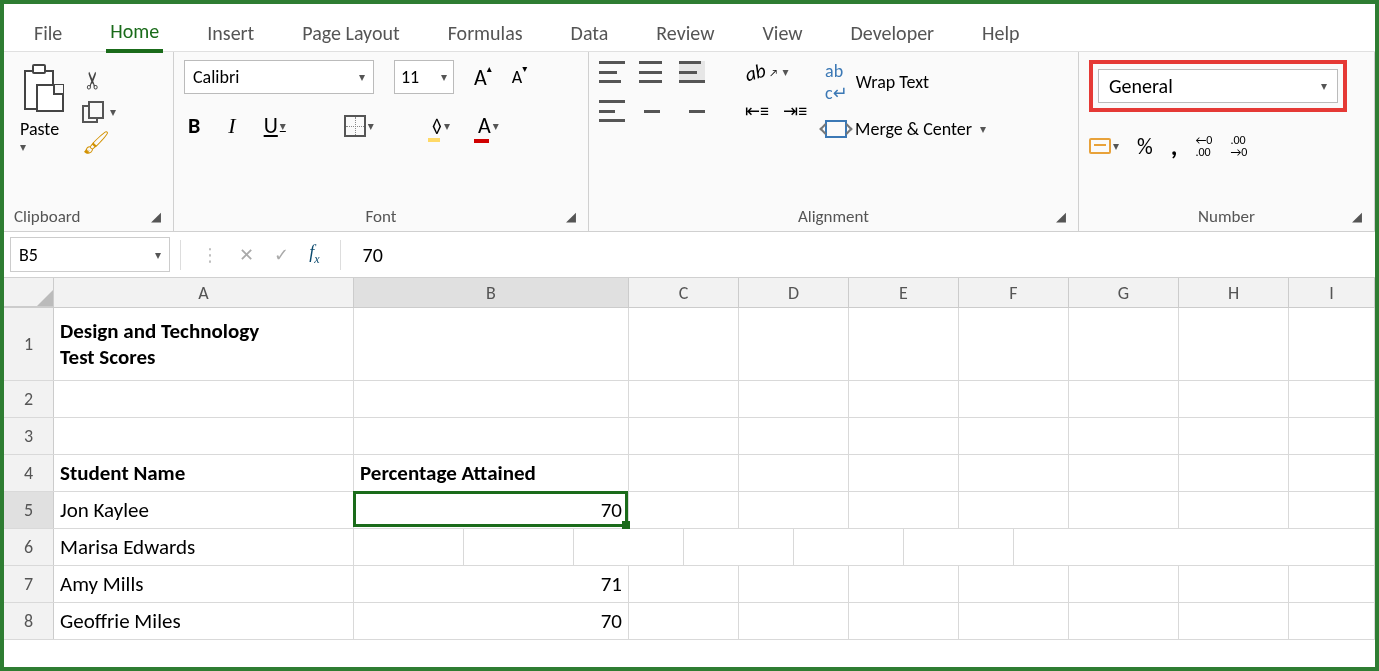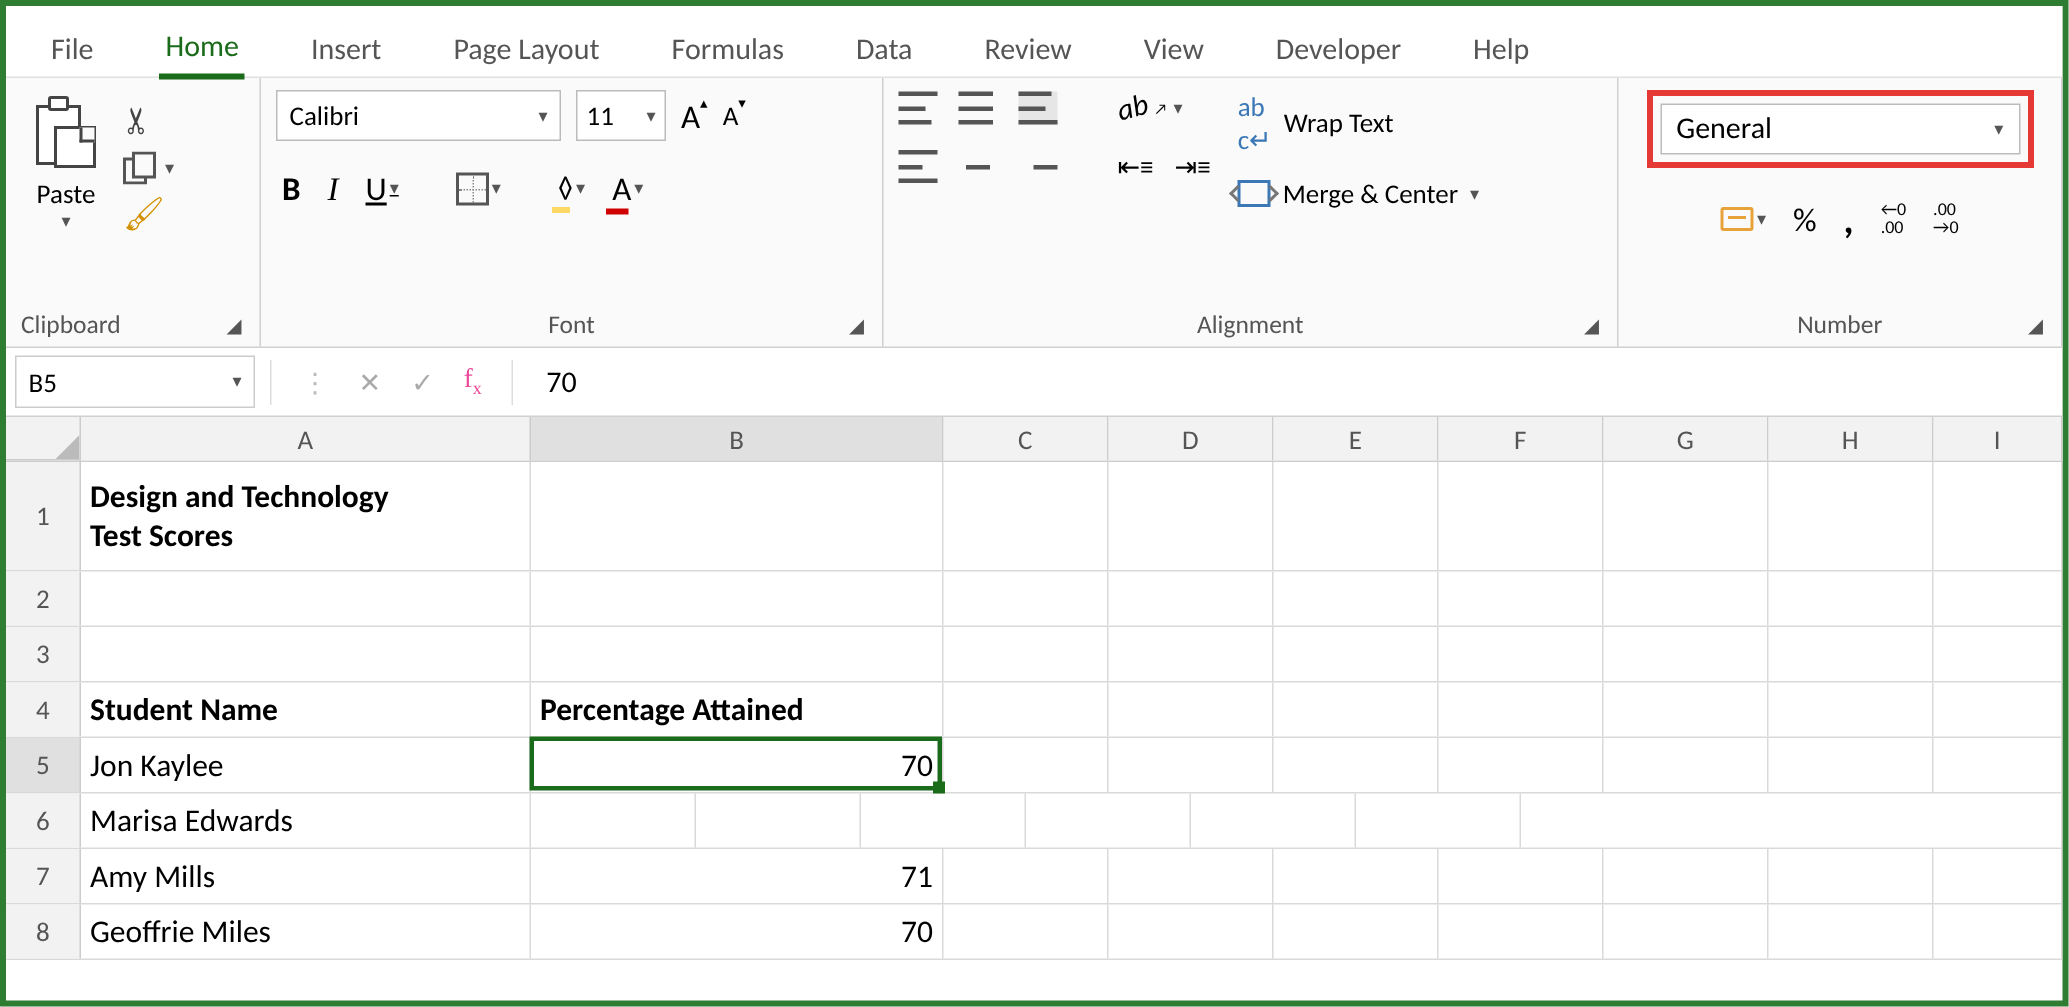--- a/index.html
+++ b/index.html
@@ -68,21 +68,20 @@
     font-size: 13px;
     color: #555;
     padding: 0 2px;
     cursor: pointer;
   }
 
   
   .clipboard-paste {
     display: flex;
     flex-direction: column;
-    align-items: center;
     padding: 6px 6px;
     cursor: pointer;
   }
   .paste-icon { width: 48px; height: 48px; position: relative; margin-bottom: 4px; }
   .clipboard-board {
     position: absolute; left: 4px; top: 4px; width: 30px; height: 40px;
     border: 2px solid #444; background: #fff;
   }
   .clipboard-clip {
     position: absolute; left: 12px; top: -2px; width: 14px; height: 10px;
@@ -97,21 +96,21 @@
     width: 8px; height: 8px; background: #fafafa;
     border-left: 2px solid #444; border-bottom: 2px solid #444;
   }
   .paste-label { font-size: 18px; }
   .clipboard-side { display:flex; flex-direction:column; gap:6px; padding-top:6px; }
   .side-item { display:flex; align-items:center; gap:4px; font-size:22px; color:#444; cursor:pointer; }
   .scissor { transform: rotate(-90deg); font-size:24px; }
   .brush { font-size:22px; color:#d29100; }
 
   
-  .font-row1, .font-row2 { display:flex; align-items:center; gap:10px; }
+  .font-row1, .font-row2 { display:flex; align-items:center; gap:20px; }
   .font-name-select {
     border:1px solid #bbb; background:#fff; width:190px; height:34px; display:flex;
     align-items:center; justify-content:space-between; padding:0 8px; font-size:18px;
     cursor:pointer;
   }
   .font-size-select {
     border:1px solid #bbb; background:#fff; width:60px; height:34px; display:flex;
     align-items:center; justify-content:space-between; padding:0 6px; font-size:18px;
     cursor:pointer;
   }
@@ -176,21 +175,21 @@
     display:flex; align-items:center; height:46px; border-bottom:1px solid #d0d0d0;
     background:#fff;
   }
   .name-box {
     width:160px; margin:0 0 0 6px; height:35px; border:1px solid #ccc;
     display:flex; align-items:center; justify-content:space-between; padding:0 8px;
     font-size:18px;
   }
   .fb-sep { width:1px; height:30px; background:#ddd; margin:0 10px; }
   .fb-ic { font-size:18px; color:#aaa; padding:0 10px; cursor:pointer; }
-  .fb-ic.fx { font-family:serif; color:#ec4899; }
+  .fb-ic.fx { font-style:italic; font-family:serif; color:#0c4a6e; }
   .fb-ic.fx sub { font-size:12px; }
   .formula-input { flex:1; padding:0 12px; font-size:20px; }
 
   
   .grid-wrap { position:relative; font-family: Calibri, sans-serif; }
   .col-headers {
     display:flex; height:30px; background:#f2f2f2; border-bottom:1px solid #ccc;
   }
   .corner { width:50px; background:#f2f2f2; border-right:1px solid #ccc; border-bottom:1px solid #ccc;
     display:flex; align-items:flex-end; justify-content:flex-end; }
@@ -389,21 +388,21 @@
         </div>
       </div>
     </div>
     <div class="group-label-row" style="justify-content:center; position:relative;">
       <span style="margin:0 auto">Alignment</span>
       <span class="launcher" style="position:absolute; right:0;">◢</span>
     </div>
   </div>
 
   <div class="group" style="flex:1">
-    <div class="group-body" style="flex-direction:column; align-items:center;">
+    <div class="group-body" style="flex-direction:column; align-items:flex-start;">
       <div class="number-top">
         <div class="number-format-select">
           <span>General</span>
           <span class="chev">▾</span>
         </div>
       </div>
       <div class="number-row2">
         <div class="num-btn">
             <span class="acct-ic"></span>
             <span class="chev">▾</span>

